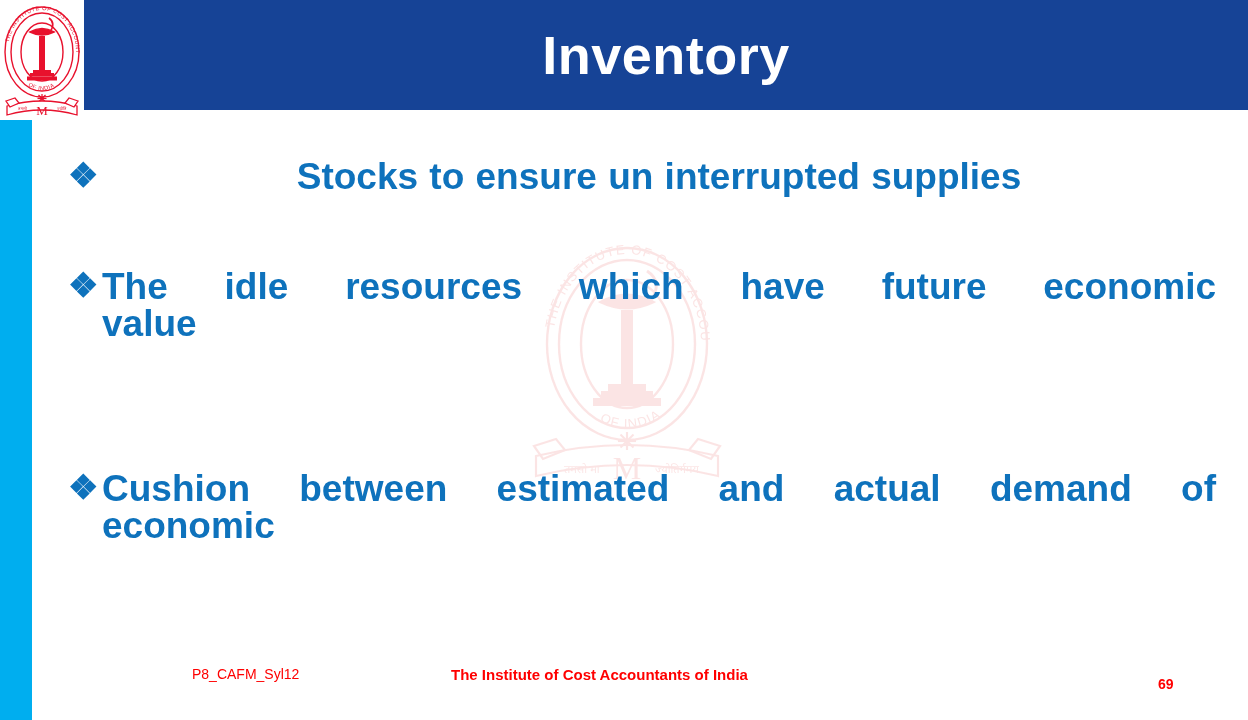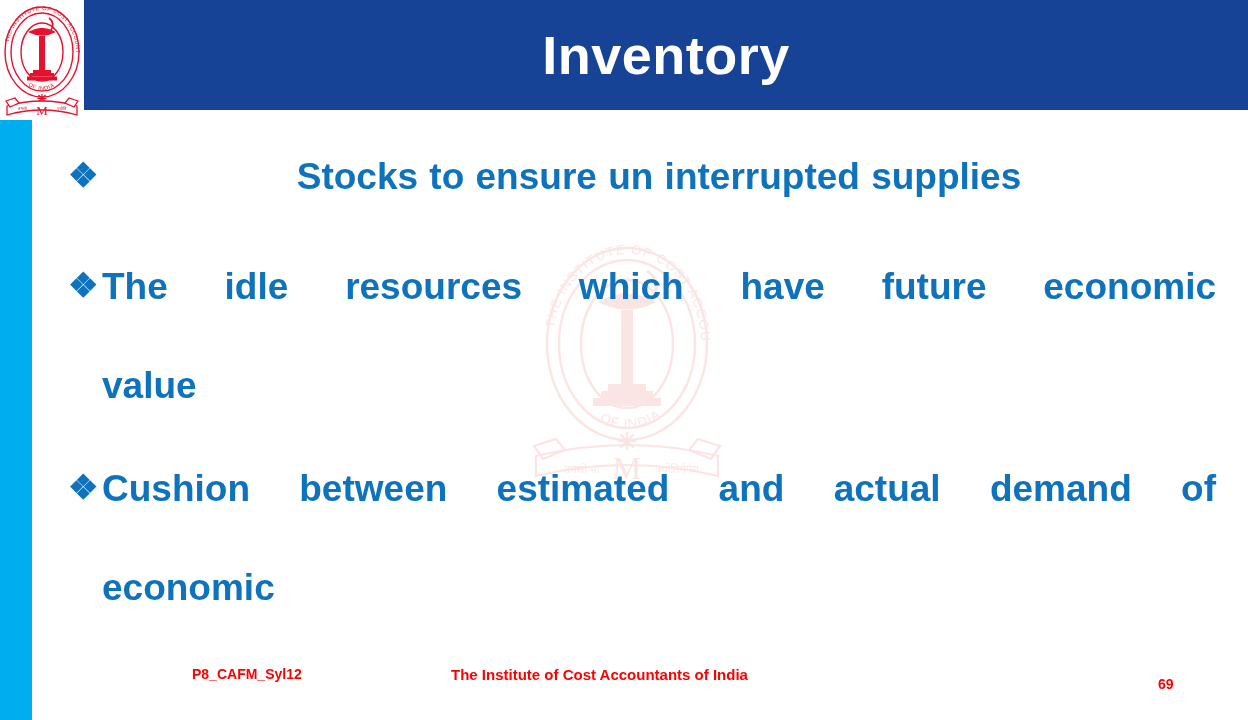--- a/index.html
+++ b/index.html
@@ -113,32 +113,31 @@
   }
   .line-last {
     text-align: center;
   }
 
   #bullet-1 { position: absolute; left: 0; top: 18px; width: 1148px; }
   #bullet-2 { position: absolute; left: 0; top: 128px; width: 1148px; }
   #bullet-3 { position: absolute; left: 0; top: 330px; width: 1148px; }
 
   .bullet-2-l2, .bullet-3-l2 {
-    margin-top: 62px;
     margin-left: 34px;
   }
 
   
   .footer-code {
     position: absolute;
     left: 160px;
     top: 666px;
     color: #FF0000;
     font-size: 14px;
-    font-weight: bold;
+    font-weight: normal;
     padding-left: 32px;
   }
   .footer-org {
     position: absolute;
     left: 451px;
     top: 666px;
     color: #FF0000;
     font-size: 15px;
     font-weight: bold;
   }

